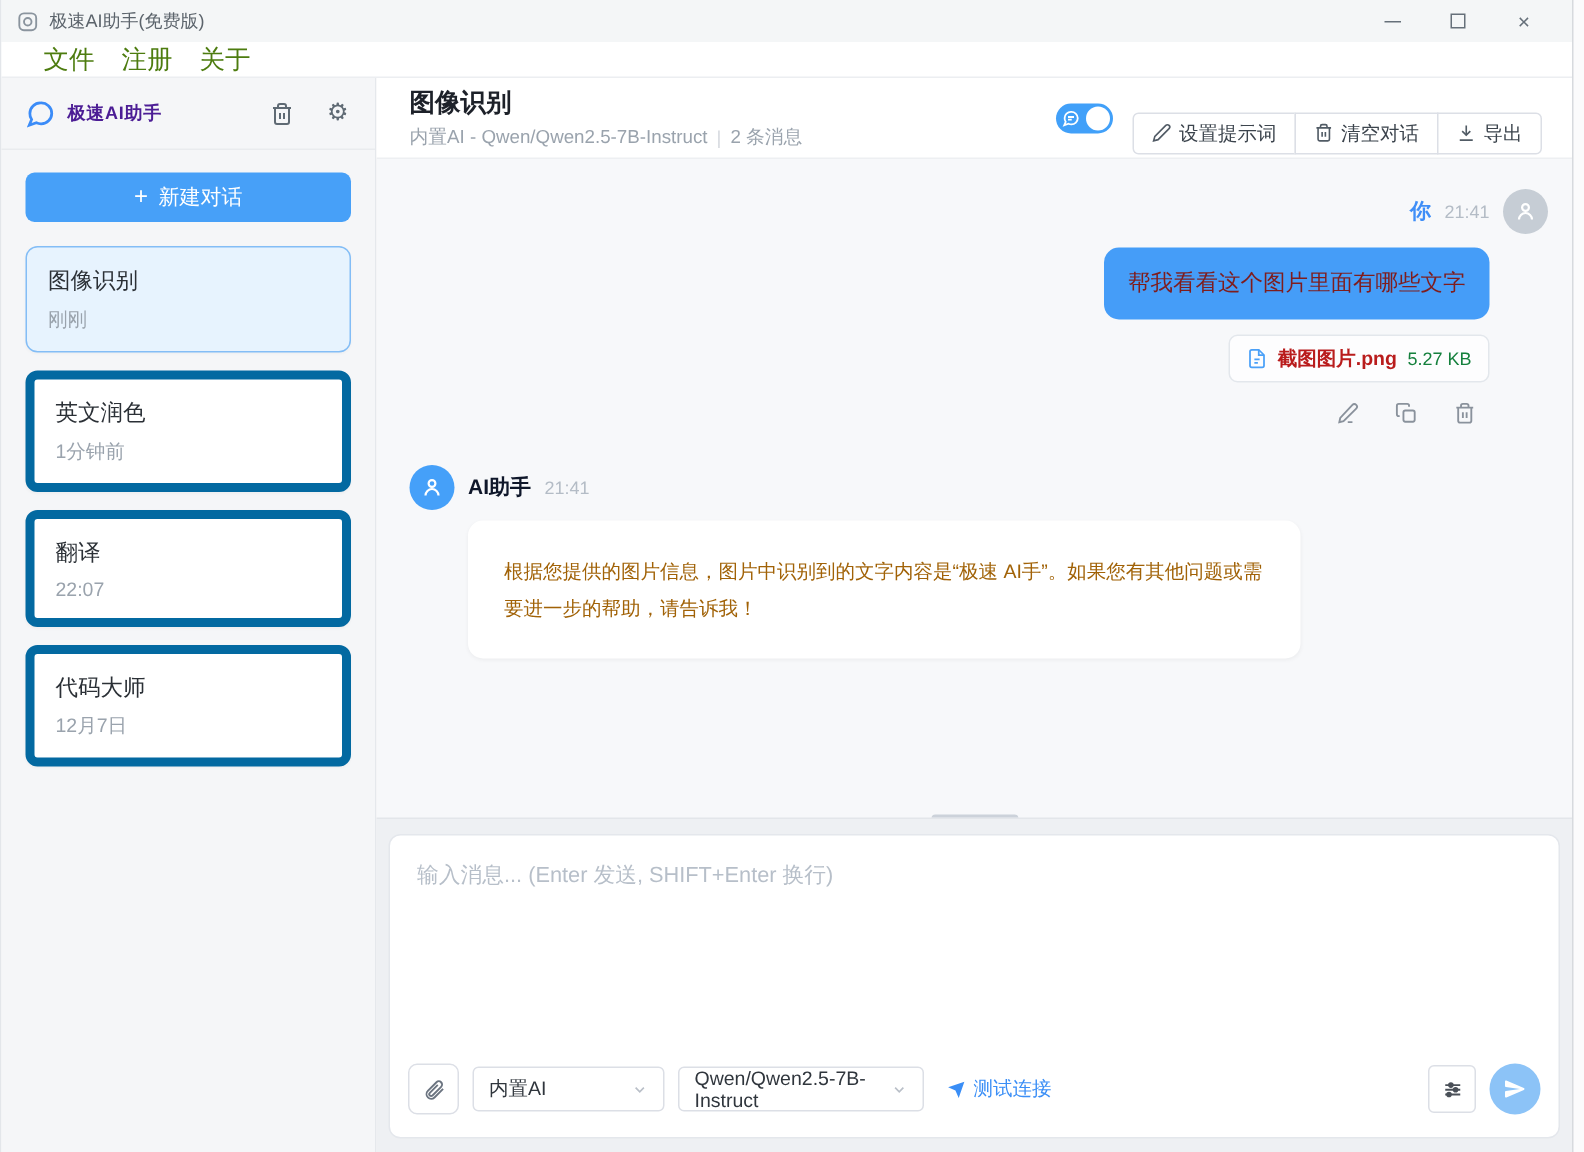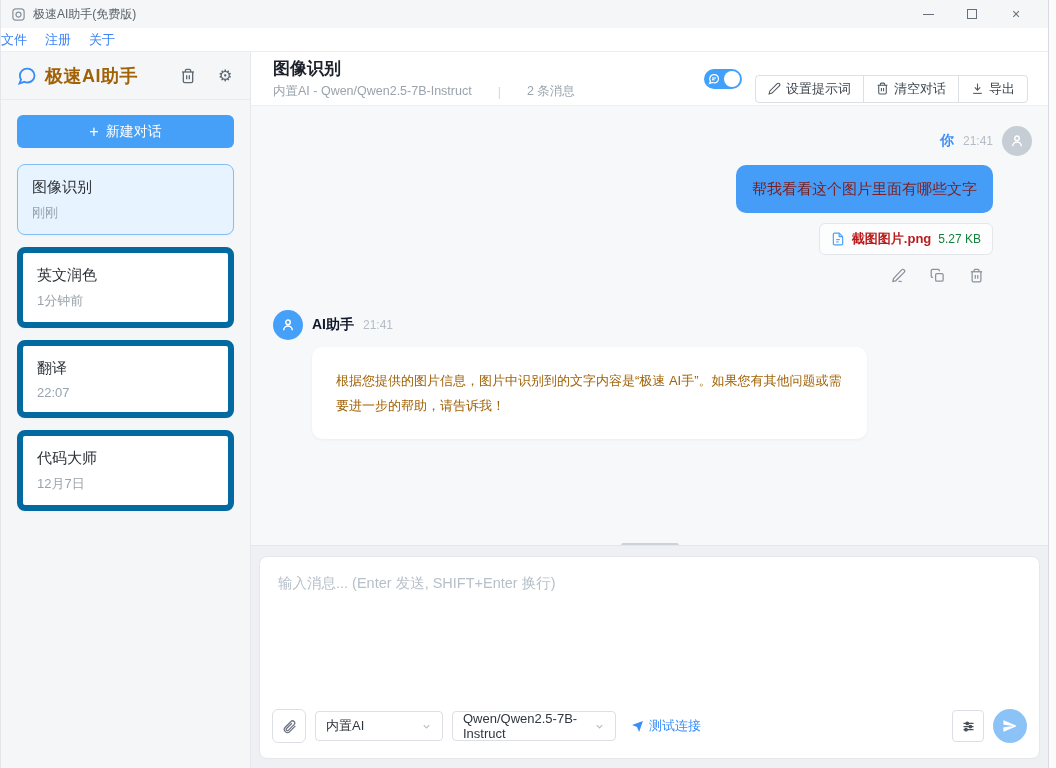--- a/index.html
+++ b/index.html
@@ -13,46 +13,46 @@
   .titlebar { height:28px; background:#f4f6f7; display:flex; align-items:center; padding:0 10px; flex:none; }
   .titlebar .app-ico { width:15px; height:15px; margin-right:7px; color:#8a949e; }
   .titlebar .title { font-size:12px; color:#5f6archar3; color:#5c646c; }
   .titlebar .spacer { flex:1; }
   .win-btn { width:44px; height:28px; display:flex; align-items:center; justify-content:center; color:#66707a; }
   .win-btn .min-glyph { width:11px; height:1px; background:#66707a; display:block; }
   .win-btn .max-glyph { width:10px; height:10px; border:1px solid #66707a; display:block; }
   .win-btn.close { font-size:14px; }
 
   
-  .menubar { height:24px; background:#ffffff; display:flex; align-items:center; gap:18px; padding:0 0; font-size:13px; color:#3b82f6; border-bottom:1px solid #eceef1; flex:none; }
+  .menubar { height:24px; background:#ffffff; display:flex; align-items:center; gap:18px; padding:0 28px; font-size:17px; color:#4d7c0f; border-bottom:1px solid #eceef1; flex:none; }
   .menubar span { cursor:default; }
 
   
   .app { flex:1; display:flex; min-height:0; }
 
   
   .sidebar { width:250px; background:#f5f6f8; border-right:1px solid #e5e8ec; display:flex; flex-direction:column; flex:none; }
   .side-header { height:48px; display:flex; align-items:center; padding:0 16px; border-bottom:1px solid #e9ebee; flex:none; }
   .side-header .logo { width:20px; height:20px; color:#3b8cf8; flex:none; }
-  .side-header .brand { flex:1; font-size:18px; font-weight:bold; color:#a16207; margin-left:8px; letter-spacing:.5px; }
+  .side-header .brand { flex:1; font-size:12px; font-weight:bold; color:#4c1d95; margin-left:8px; letter-spacing:.5px; }
   .side-header .hicon { width:16px; height:16px; color:#5f6a74; margin-left:22px; cursor:pointer; }
   .gear-glyph { font-size:16px; line-height:16px; color:#5f6a74; }
   .new-chat { margin:15px 16px 6px; height:33px; background:#47a0f8; border-radius:6px; color:#fff; font-size:14px; display:flex; align-items:center; justify-content:center; gap:7px; cursor:pointer; }
   .new-chat .plus { font-size:16px; line-height:16px; }
   .conv-list { padding:10px 16px; display:flex; flex-direction:column; gap:12px; overflow:hidden; }
   .conv-card { background:#fff; border:6px solid #0369a1; border-radius:8px; padding:13px 14px 12px; box-shadow:0 1px 2px rgba(0,0,0,.03); cursor:pointer; }
   .conv-card .c-title { font-size:15px; color:#2b3036; font-weight:500; }
   .conv-card .c-time { font-size:13px; color:#9aa3ad; margin-top:7px; }
   .conv-card.active { background:#e7f3fe; border:1px solid #83bdf6; }
 
   
   .main { flex:1; display:flex; flex-direction:column; min-width:0; }
   .main-header { height:54px; background:#fff; border-bottom:1px solid #edeff2; display:flex; align-items:center; justify-content:space-between; padding:0 20px 0 22px; flex:none; }
   .mh-left .page-title { font-size:17px; font-weight:bold; color:#1d2129; }
-  .mh-sub { display:flex; align-items:center; gap:26px; margin-top:3px; font-size:12.5px; color:#9aa3ad; }
+  .mh-sub { display:flex; align-items:center; gap:6px; margin-top:3px; font-size:12.5px; color:#9aa3ad; }
   .mh-sub .vdiv { color:#d5d9de; }
   .mh-right { display:flex; align-items:center; gap:13px; }
   .toggle { width:38px; height:20px; border-radius:10px; background:#41a0f9; position:relative; cursor:pointer; flex:none; }
   .toggle .knob { position:absolute; top:2px; right:2px; width:16px; height:16px; background:#fff; border-radius:50%; }
   .toggle .t-ico { position:absolute; top:4px; left:4px; width:12px; height:12px; color:#fff; }
   .btn-group { display:flex; }
   .btn-group .gbtn { display:flex; align-items:center; gap:5px; height:28px; padding:0 12px; background:#fff; border:1px solid #dcdfe6; margin-left:-1px; font-size:13px; color:#3c444d; cursor:pointer;margin-top:20px; }
   .btn-group .gbtn:first-child { border-radius:4px 0 0 4px; margin-left:0; }
   .btn-group .gbtn:last-child { border-radius:0 4px 4px 0; }
   .gbtn svg { width:13px; height:13px; color:#515b65; }

